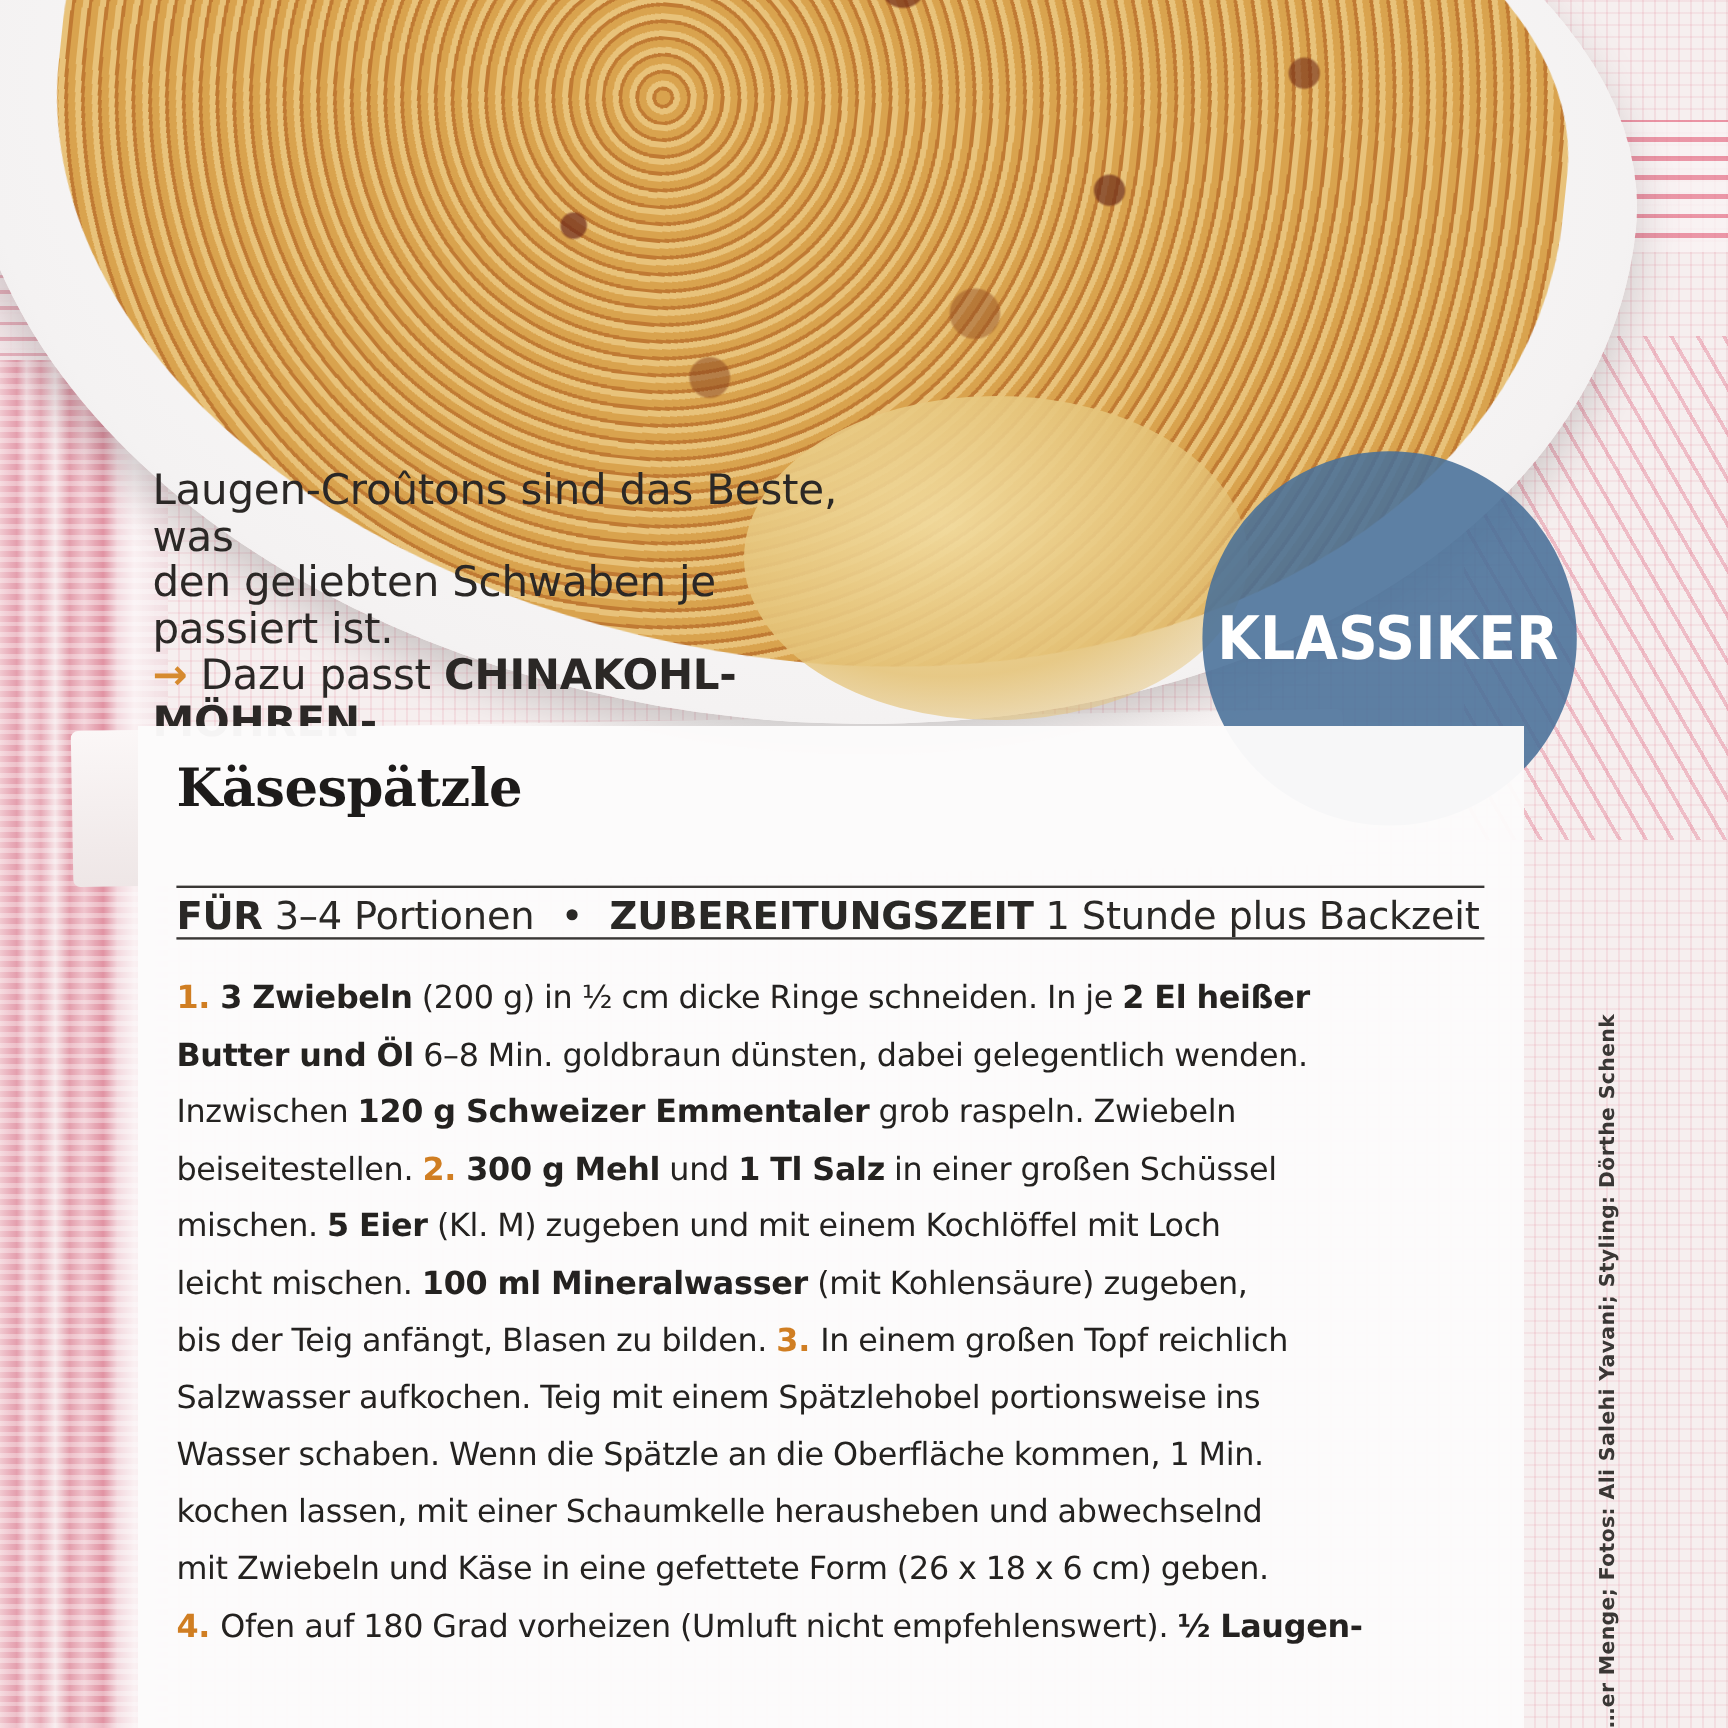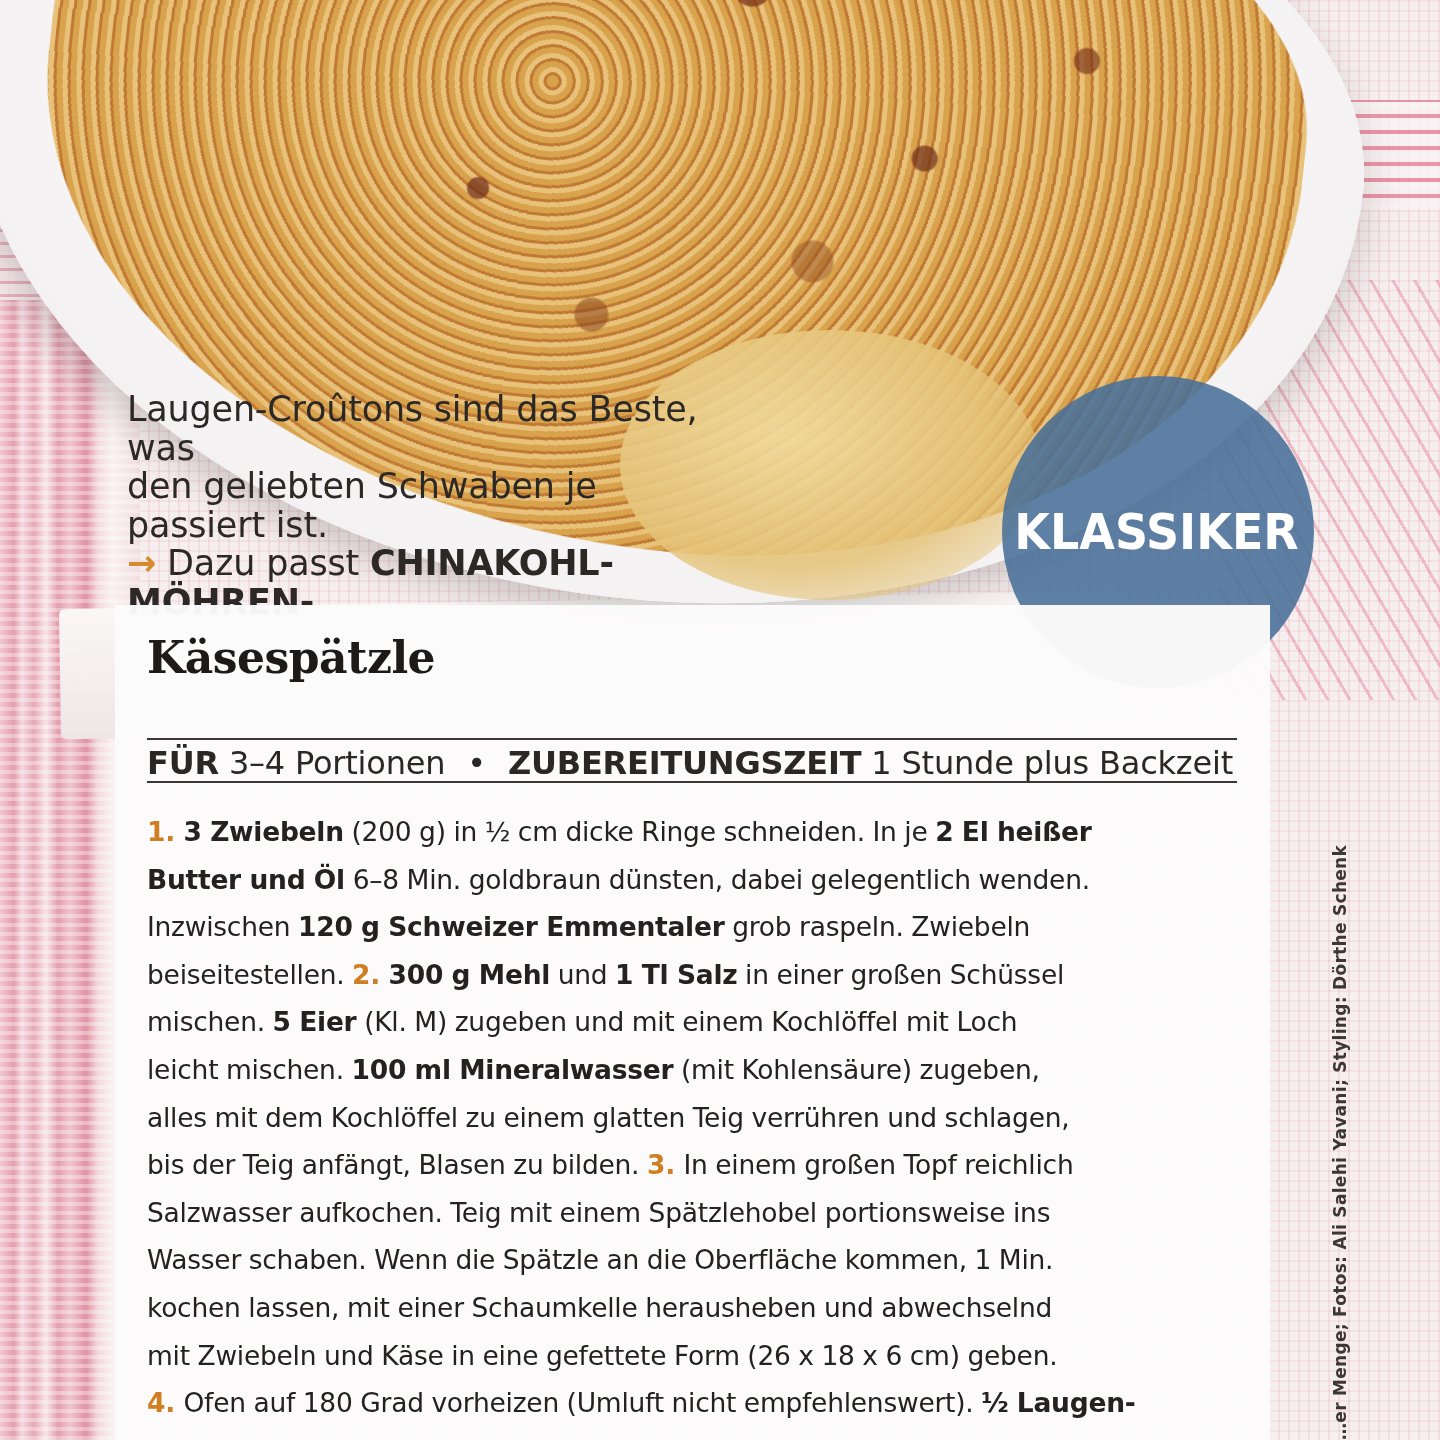--- a/index.html
+++ b/index.html
@@ -182,21 +182,20 @@
 </div>
 <div class="meta-rule" style="top:781px;"></div>
 
 <div class="body" id="recipe-body">
     <div class="line"><span class="num">1. </span><span class="b">3 Zwiebeln</span><span> (200 g) in ½ cm dicke Ringe schneiden. In je </span><span class="b">2 El heißer</span></div>
     <div class="line"><span class="b">Butter und Öl</span><span> 6–8 Min. goldbraun dünsten, dabei gelegentlich wenden.</span></div>
     <div class="line"><span>Inzwischen </span><span class="b">120 g Schweizer Emmentaler</span><span> grob raspeln. Zwiebeln</span></div>
     <div class="line"><span>beiseitestellen. </span><span class="num">2. </span><span class="b">300 g Mehl</span><span> und </span><span class="b">1 Tl Salz</span><span> in einer großen Schüssel</span></div>
     <div class="line"><span>mischen. </span><span class="b">5 Eier</span><span> (Kl. M) zugeben und mit einem Kochlöffel mit Loch</span></div>
     <div class="line"><span>leicht mischen. </span><span class="b">100 ml Mineralwasser</span><span> (mit Kohlensäure) zugeben,</span></div>
-    <div class="line"><span>alles mit dem Kochlöffel zu einem glatten Teig verrühren und schlagen,</span></div>
     <div class="line"><span>bis der Teig anfängt, Blasen zu bilden. </span><span class="num">3. </span><span>In einem großen Topf reichlich</span></div>
     <div class="line"><span>Salzwasser aufkochen. Teig mit einem Spätzlehobel portionsweise ins</span></div>
     <div class="line"><span>Wasser schaben. Wenn die Spätzle an die Oberfläche kommen, 1 Min.</span></div>
     <div class="line"><span>kochen lassen, mit einer Schaumkelle herausheben und abwechselnd</span></div>
     <div class="line"><span>mit Zwiebeln und Käse in eine gefettete Form (26 x 18 x 6 cm) geben.</span></div>
     <div class="line"><span class="num">4. </span><span>Ofen auf 180 Grad vorheizen (Umluft nicht empfehlenswert). </span><span class="b">½ Laugen-</span></div>
   </div>
 
 <div class="credit">…er Menge; Fotos: Ali Salehi Yavani; Styling: Dörthe Schenk</div>
 

